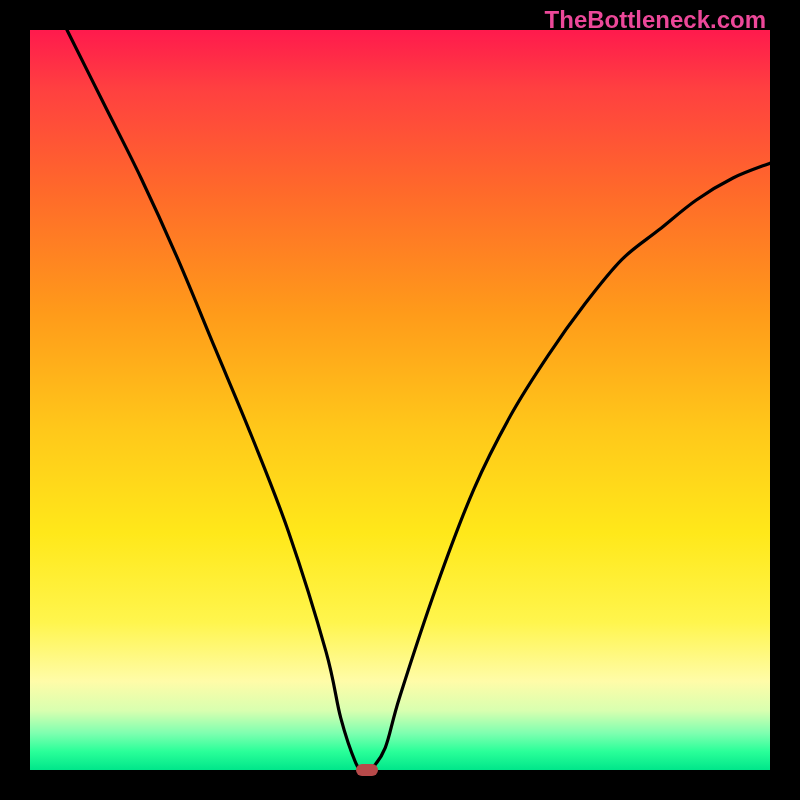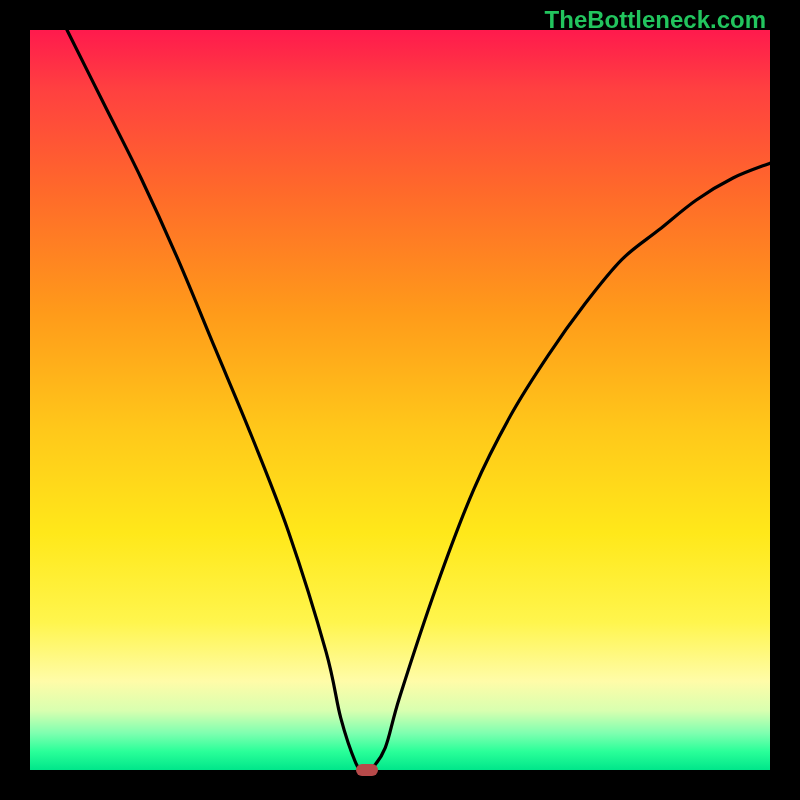--- a/index.html
+++ b/index.html
@@ -18,21 +18,21 @@
       #fff54d 80%,
       #fffca8 88%,
       #d8ffb0 92%,
       #7fffb0 95%,
       #2aff99 97.5%,
       #00e68a 100%);
   }
   .watermark{
     position:absolute;
     top:6px; right:34px;
-    color:#22c55e; font-size:24px; font-weight:600;
+    color:#ec4899; font-size:24px; font-weight:600;
     letter-spacing:0;
     user-select:none;
   }
   svg.curve{position:absolute;left:0;top:0;width:740px;height:740px;overflow:visible}
   .marker{
     position:absolute;
     width:22px;height:12px;border-radius:6px;
     background:#b74a4a;
     transform:translate(-50%,-50%);
   }

